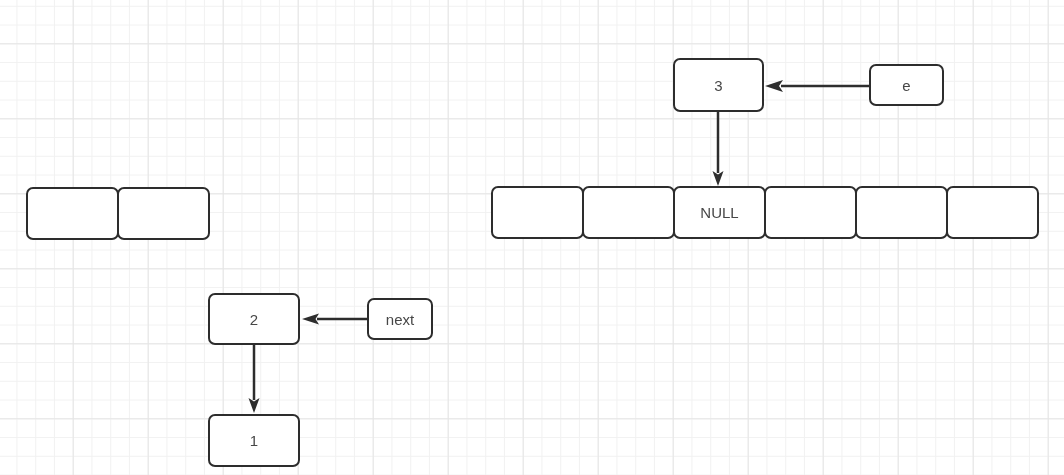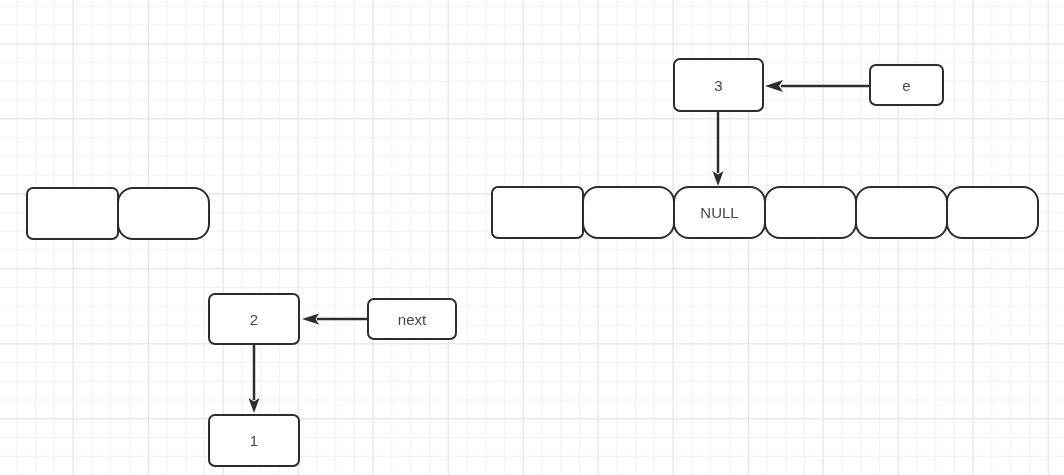--- a/index.html
+++ b/index.html
@@ -38,28 +38,28 @@
   .array {
     position: absolute;
     display: flex;
   }
   .array .cell {
     position: relative;
     width: 93px;
     height: 53px;
     flex: 0 0 auto;
   }
-  .array .cell + .cell { margin-left: -2px; border-radius: 16px; }
+  .array .cell + .cell { margin-left: -2px; }
 
   #node3 { left: 673px; top: 58px;  width: 91px; height: 54px; }
   #ptr-e { left: 869px; top: 64px;  width: 75px; height: 42px; }
   #row-right { left: 491px; top: 186px; }
   #row-left  { left: 26px;  top: 187px; }
   #node2 { left: 208px; top: 293px; width: 92px; height: 52px; }
-  #ptr-next { left: 367px; top: 298px; width: 90px; height: 42px; }
+  #ptr-next { left: 367px; top: 298px; width: 66px; height: 42px; }
   #node1 { left: 208px; top: 414px; width: 92px; height: 53px; }
 
   svg.arrows {
     position: absolute;
     left: 0; top: 0;
     width: 1064px;
     height: 475px;
     pointer-events: none;
   }
   svg.arrows line { stroke: #2d2d2d; stroke-width: 2.5; }

